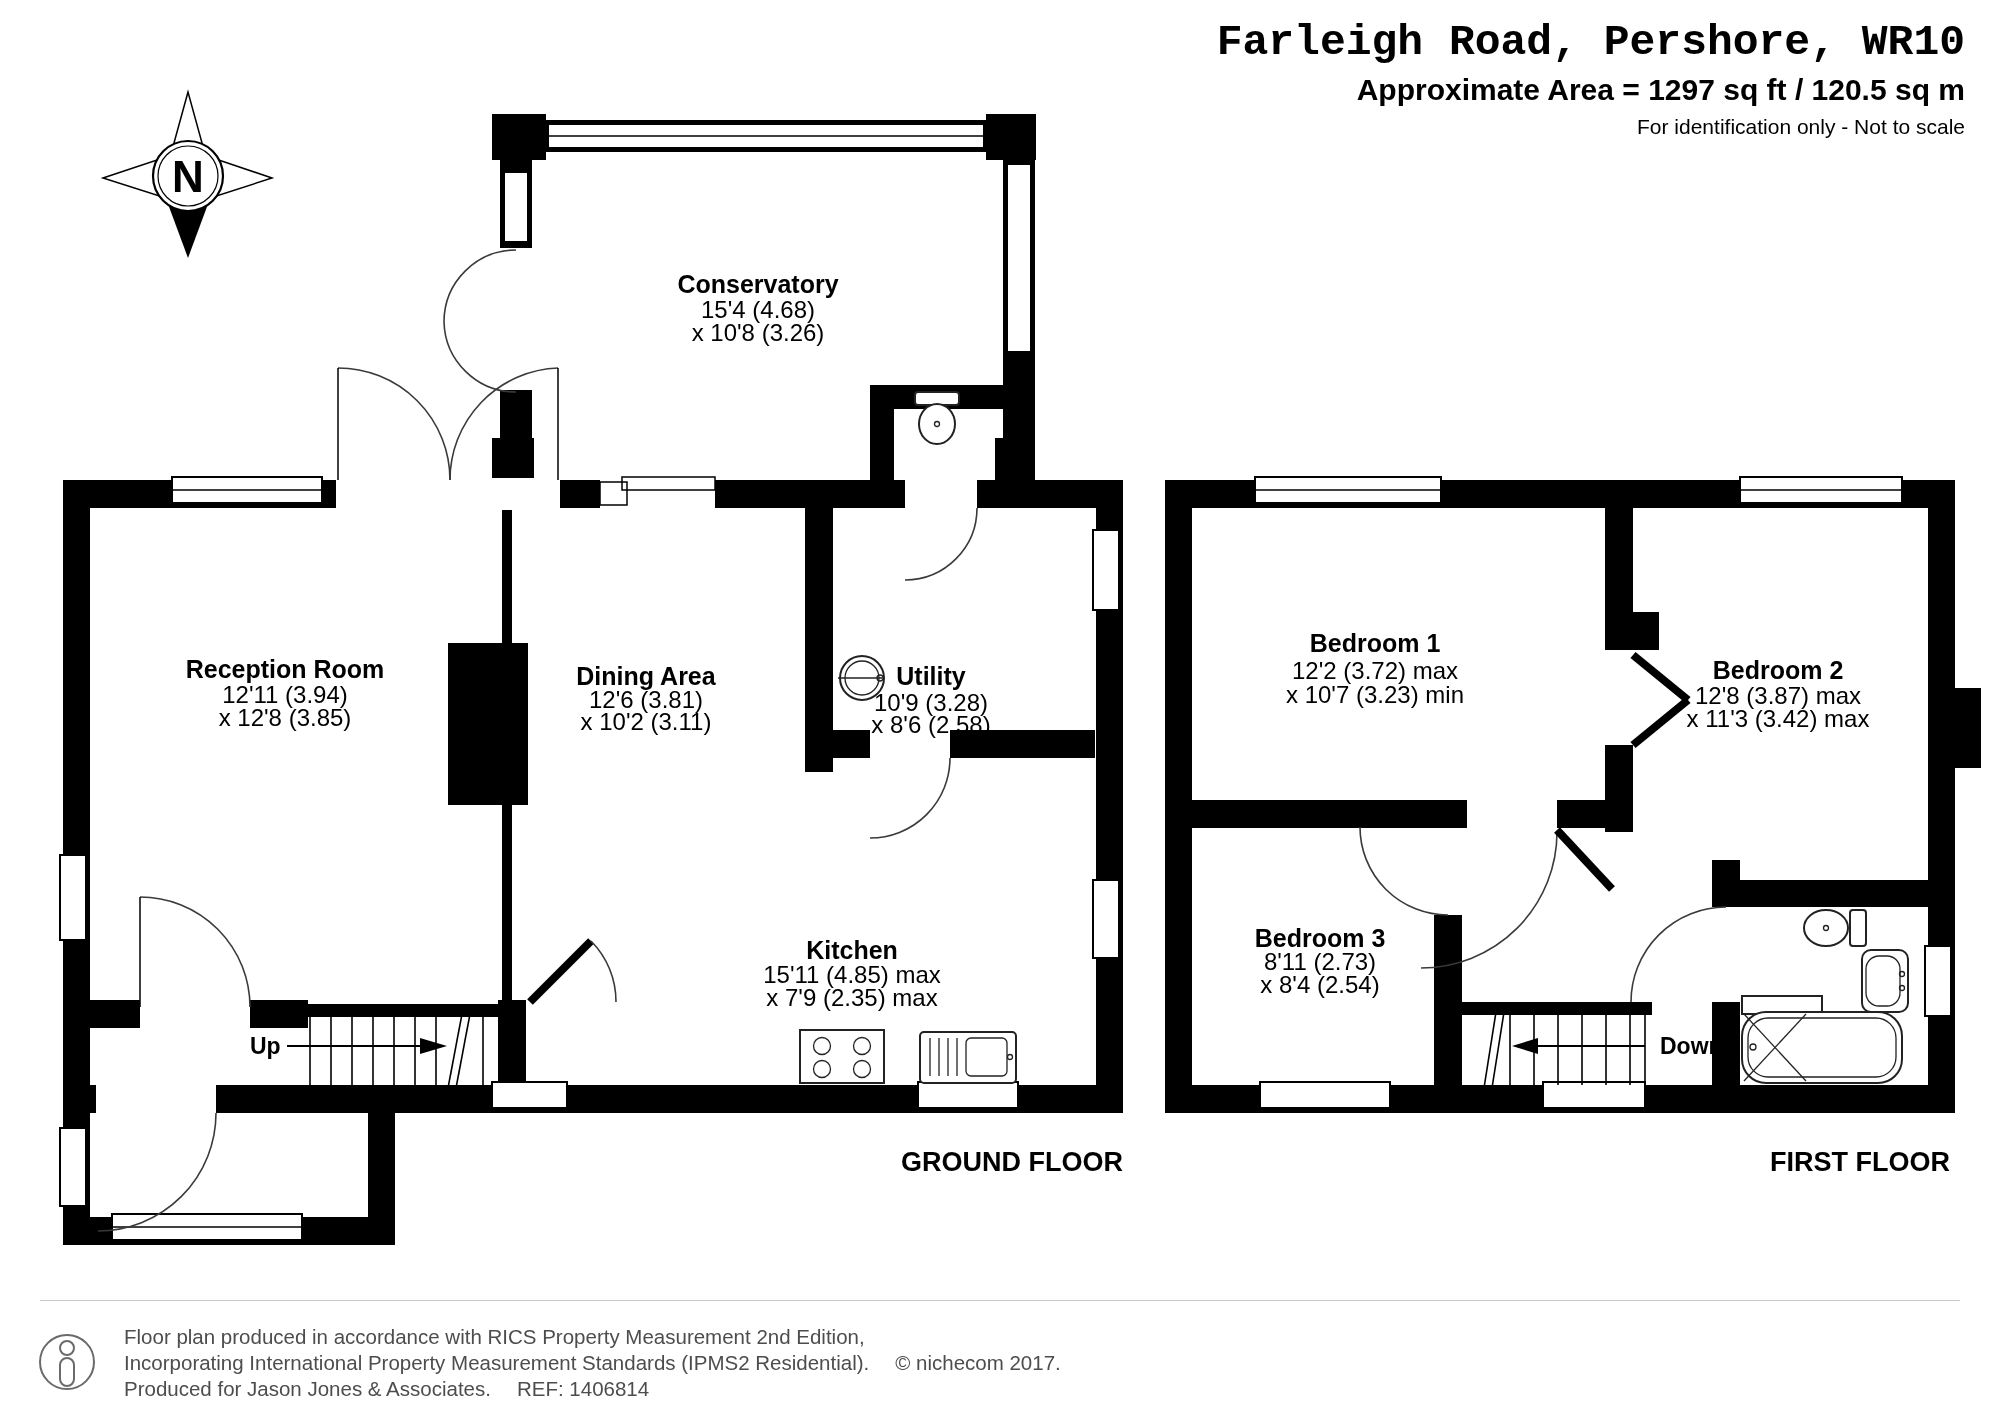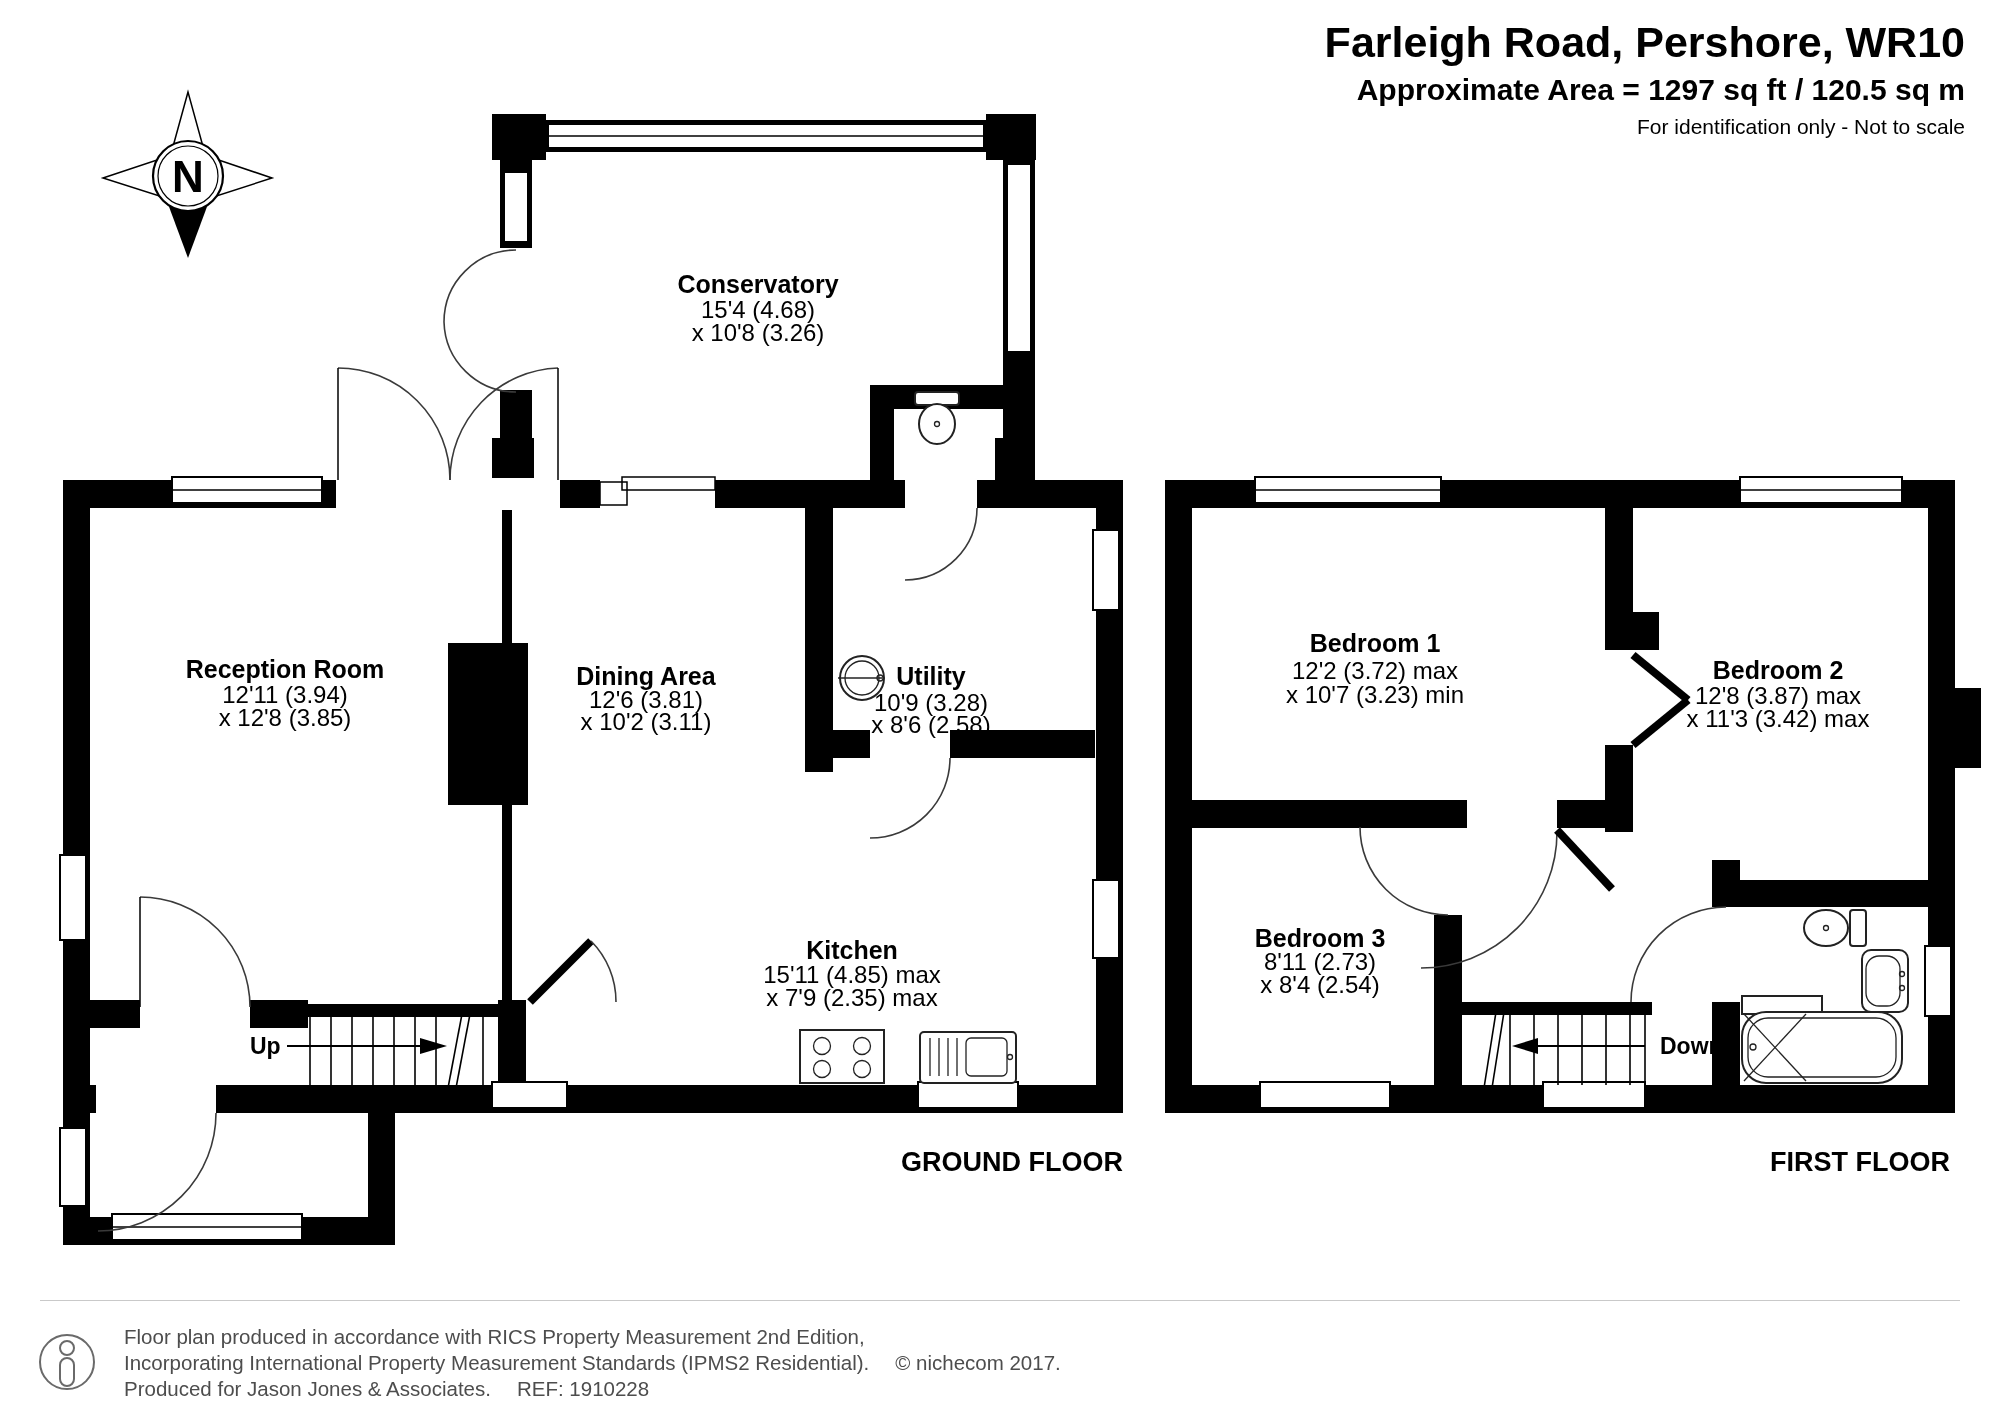--- a/index.html
+++ b/index.html
@@ -1,20 +1,20 @@
 <!DOCTYPE html>
 <html><head>
 <meta charset="utf-8">
 <style>
   html,body{margin:0;padding:0;background:#fff;}
   .page{position:relative;width:2000px;height:1414px;background:#fff;overflow:hidden;
         font-family:"Liberation Sans",sans-serif;color:#000;}
   
   .header{position:absolute;top:18px;right:35px;text-align:right;}
-  .header .title{font-size:43px;font-weight:bold;line-height:1.15;}
+  .header .title{font-size:43px;font-weight:bold;line-height:1.15;font-family:Liberation Mono, monospace;}
   .header .area{font-size:30px;margin-top:6px;font-weight:bold;}
   .header .disclaimer{font-size:21px;margin-top:8px;}
   
   svg{position:absolute;top:0;left:0;}
   .wall{fill:#000;stroke:none;}
   .gap{fill:#fff;stroke:none;}
   .win{fill:#fff;stroke:#000;stroke-width:2;}
   .thin{fill:none;stroke:#000;stroke-width:1.5;}
   .arc{fill:none;stroke:#3a3a3a;stroke-width:1.6;}
   .leaf{stroke:#000;stroke-width:8;fill:none;}
@@ -302,18 +302,18 @@
       <circle cx="29" cy="38" r="27" fill="none" stroke="#6a6a6a" stroke-width="2"></circle>
       <circle cx="29" cy="24" r="7" fill="none" stroke="#6a6a6a" stroke-width="2"></circle>
       <rect x="22" y="34" width="14" height="28" rx="7" fill="none" stroke="#6a6a6a" stroke-width="2"></rect>
     </svg>
     <div class="ftext">
       <div>Floor plan produced in accordance with RICS Property Measurement 2nd Edition,</div>
       <div>
         <span>Incorporating International Property Measurement Standards (IPMS2 Residential).</span><span class="sp"></span><span>© nichecom 2017.</span>
       </div>
       <div>
-        <span>Produced for Jason Jones &amp; Associates.</span><span class="sp"></span><span>REF: 1910228</span>
+        <span>Produced for Jason Jones &amp; Associates.</span><span class="sp"></span><span>REF: 1406814</span>
       </div>
     </div>
   </div>
 
 </div>
 
 </body></html>

